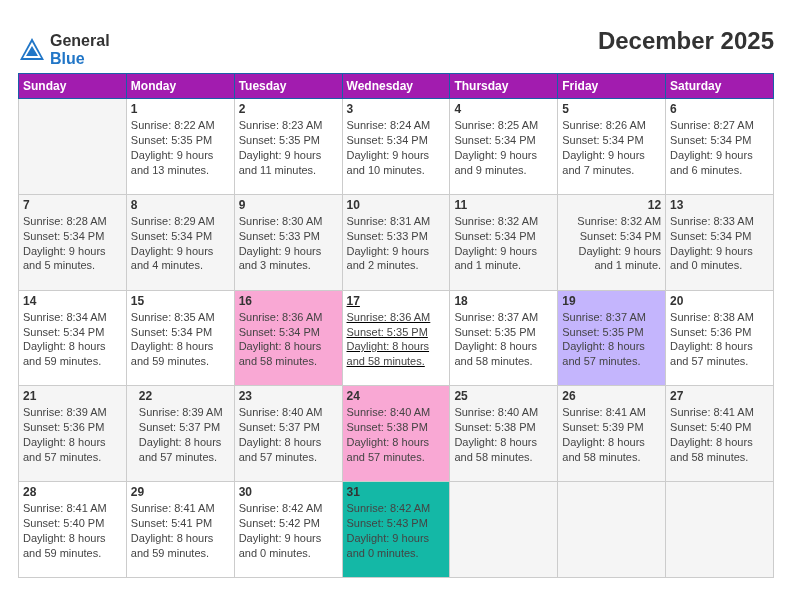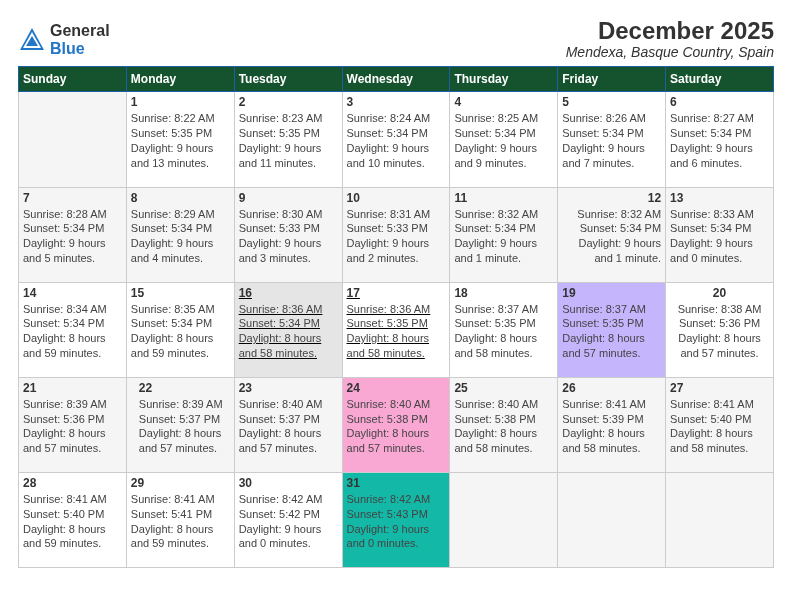--- a/index.html
+++ b/index.html
@@ -9,20 +9,21 @@
       background: #fff;
       font-family: Arial, sans-serif;
       overflow: hidden;
     }
     .page {
       width: 792px;
       height: 578px;
       padding: 18px 18px 10px 18px;
       display: flex;
       flex-direction: column;
+      margin-top: 10px;
     }
     .header {
       display: flex;
       align-items: flex-start;
       justify-content: space-between;
       margin-bottom: 6px;
     }
     .logo {
       display: flex;
       align-items: center;
@@ -61,21 +62,21 @@
       font-size: 14px;
       color: #333;
       font-style: italic;
     }
     .calendar {
       width: 100%;
       border-collapse: collapse;
       flex: 1;
     }
     .calendar th {
-      background: #14532d;
+      background: #a21caf;
       color: #fff;
       font-size: 12px;
       font-weight: bold;
       padding: 5px 4px;
       text-align: left;
       border: 1px solid #1a5fa8;
     }
     .calendar td {
       border: 1px solid #ccc;
       vertical-align: top;
@@ -113,21 +114,20 @@
         <polygon points="14,6 23,22 5,22" fill="#fff"></polygon>
         <polygon points="14,10 20,20 8,20" fill="#2176c7"></polygon>
       </svg>
       <div class="logo-text">
         <span class="logo-general">General</span>
         <span class="logo-blue">Blue</span>
       </div>
     </div>
     <div class="title-block">
       <div class="month-title">December 2025</div>
-      <div class="location">Mendexa, Basque Country, Spain</div>
     </div>
   </div>
 
   <table class="calendar">
     <thead>
       <tr>
         <th>Sunday</th>
         <th>Monday</th>
         <th>Tuesday</th>
         <th>Wednesday</th>
@@ -196,37 +196,37 @@
         </tr>
         <tr>
           <td style="background: rgb(255, 255, 255);">
             <span class="day-number">14</span>
             <div class="day-info">Sunrise: 8:34 AM<br>Sunset: 5:34 PM<br>Daylight: 8 hours<br>and 59 minutes.</div>
           </td>
           <td style="background: rgb(255, 255, 255);">
             <span class="day-number">15</span>
             <div class="day-info">Sunrise: 8:35 AM<br>Sunset: 5:34 PM<br>Daylight: 8 hours<br>and 59 minutes.</div>
           </td>
-          <td style="background: #e5e5e5; text-decoration: underline;">
+          <td style="background: #f9a8d4;">
             <span class="day-number">16</span>
             <div class="day-info">Sunrise: 8:36 AM<br>Sunset: 5:34 PM<br>Daylight: 8 hours<br>and 58 minutes.</div>
           </td>
           <td style="background: rgb(255, 255, 255); text-decoration: underline;">
             <span class="day-number">17</span>
             <div class="day-info">Sunrise: 8:36 AM<br>Sunset: 5:35 PM<br>Daylight: 8 hours<br>and 58 minutes.</div>
           </td>
           <td style="background: rgb(255, 255, 255);">
             <span class="day-number">18</span>
             <div class="day-info">Sunrise: 8:37 AM<br>Sunset: 5:35 PM<br>Daylight: 8 hours<br>and 58 minutes.</div>
           </td>
           <td style="background: #c4b5fd;">
             <span class="day-number">19</span>
             <div class="day-info">Sunrise: 8:37 AM<br>Sunset: 5:35 PM<br>Daylight: 8 hours<br>and 57 minutes.</div>
           </td>
-          <td style="background: rgb(255, 255, 255); text-align: center;">
+          <td style="background: rgb(255, 255, 255);">
             <span class="day-number">20</span>
             <div class="day-info">Sunrise: 8:38 AM<br>Sunset: 5:36 PM<br>Daylight: 8 hours<br>and 57 minutes.</div>
           </td>
         </tr>
         <tr>
           <td style="background: rgb(245, 245, 245);">
             <span class="day-number">21</span>
             <div class="day-info">Sunrise: 8:39 AM<br>Sunset: 5:36 PM<br>Daylight: 8 hours<br>and 57 minutes.</div>
           </td>
           <td style="background: rgb(245, 245, 245); padding-left: 12px;">

